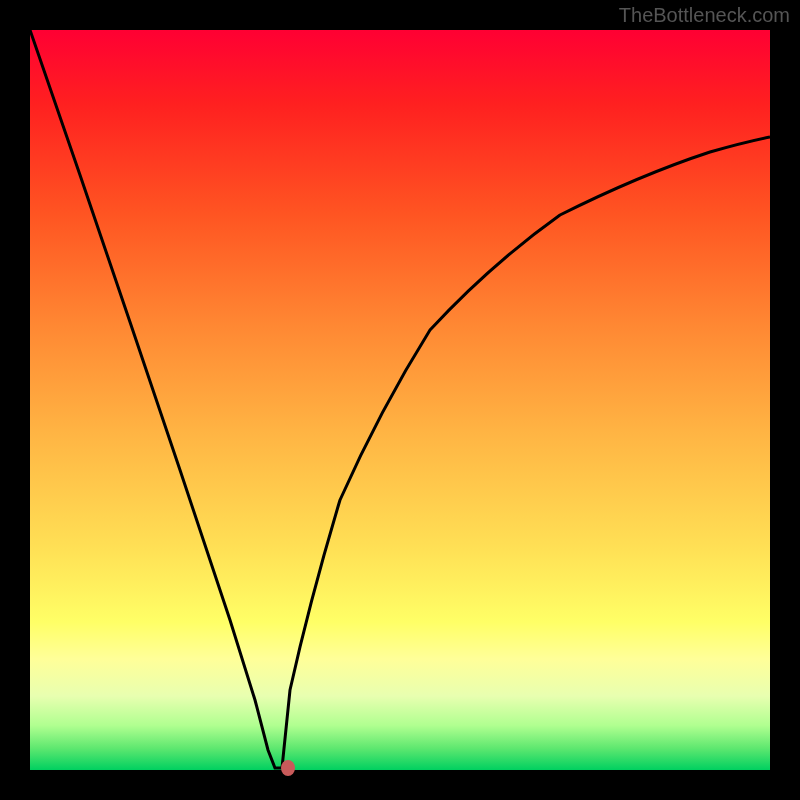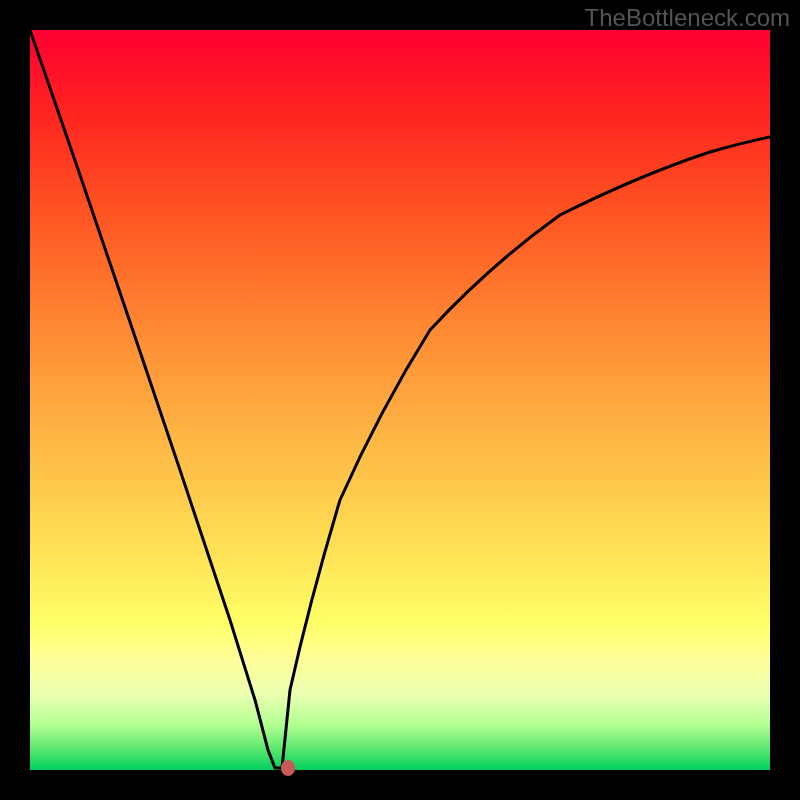--- a/index.html
+++ b/index.html
@@ -9,21 +9,21 @@
     background: #000;
     position: relative;
     font-family: Arial, sans-serif;
     overflow: hidden;
   }
   .watermark {
     position: absolute;
     top: 4px;
     right: 10px;
     color: #555;
-    font-size: 24px;
+    font-size: 20px;
     z-index: 10;
   }
   .plot-area {
     position: absolute;
     left: 30px;
     top: 30px;
     width: 740px;
     height: 740px;
     background: linear-gradient(to bottom,
       #ff0033 0%,

